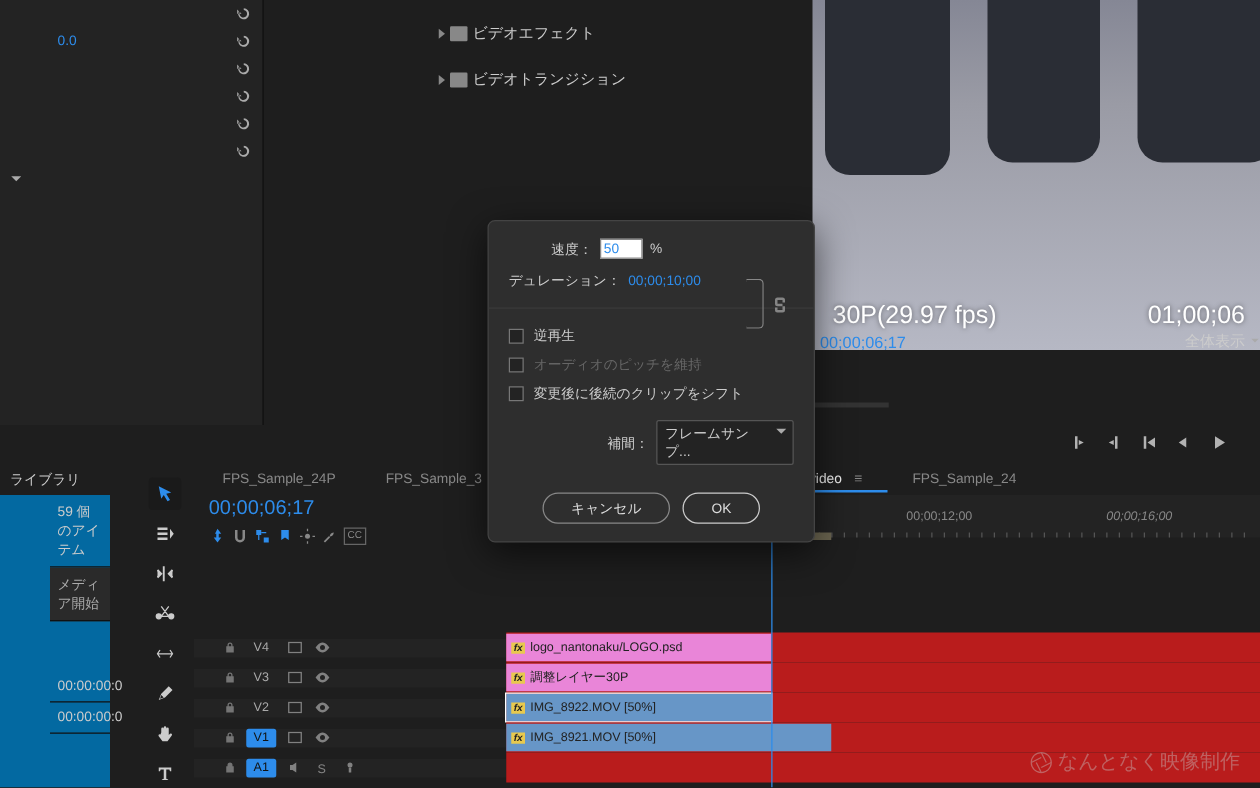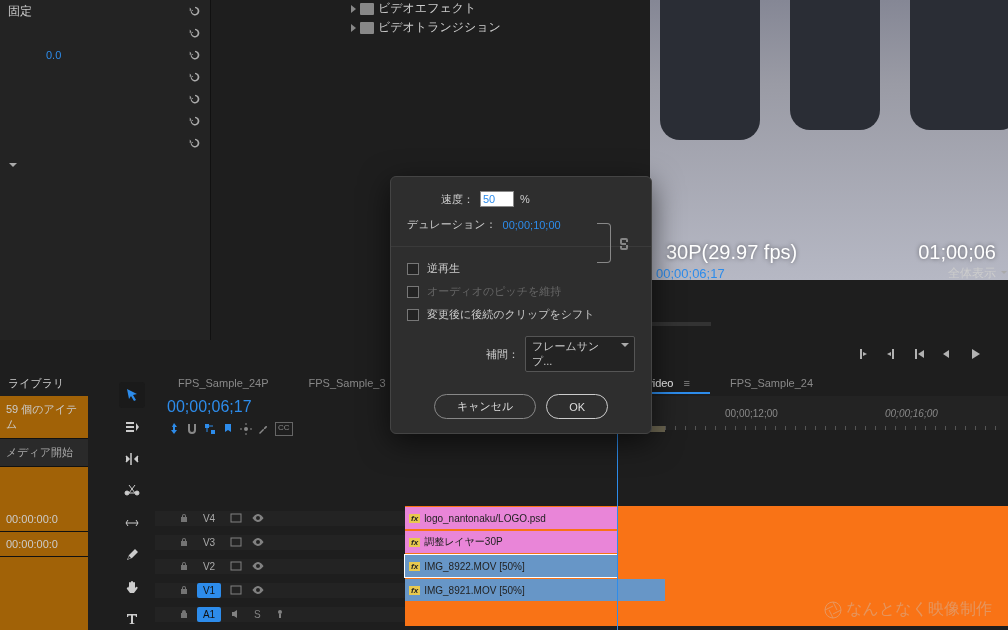--- a/index.html
+++ b/index.html
@@ -6,21 +6,21 @@
   body { background: #1e1e1e; color: #ccc; width: 1008px; height: 630px; overflow: hidden; position: relative; font-size: 12px; }
   
   
   .left-panel { position: absolute; left: 0; top: 0; width: 210px; height: 340px; background: #232323; }
   .left-panel .row { display: flex; align-items: center; height: 22px; padding: 0 8px; justify-content: space-between; }
   .left-panel .val { color: #2d8ceb; font-size: 11px; padding-left: 38px; }
   .undo { width: 14px; height: 14px; }
   .dropdown-chev { width: 10px; height: 10px; }
   
   .mid-panel { position: absolute; left: 210px; top: 0; width: 440px; height: 340px; background: #1e1e1e; border-left: 1px solid #111; }
-  .folder-row { display: flex; align-items: center; gap: 4px; padding: 0 0 2px 140px; color: #ccc; font-size: 12px; }
+  .folder-row { display: flex; align-items: center; gap: 4px; padding: 18px 0 2px 140px; color: #ccc; font-size: 12px; }
   .folder-icon { width: 14px; height: 12px; background: #888; border-radius: 1px; }
   .triangle { width: 0; height: 0; border-top: 4px solid transparent; border-bottom: 4px solid transparent; border-left: 5px solid #888; }
   
   .preview-panel { position: absolute; left: 650px; top: 0; width: 358px; height: 280px; background: linear-gradient(180deg, #858795 0%, #9a9ba5 30%, #b6b8c4 100%); overflow: hidden; }
   .preview-overlay { position: absolute; bottom: 16px; left: 16px; color: #fff; font-size: 20px; font-weight: 500; text-shadow: 0 0 4px rgba(0,0,0,0.5); }
   .preview-timecode { position: absolute; bottom: 16px; right: 12px; color: #fff; font-size: 20px; font-weight: 500; text-shadow: 0 0 4px rgba(0,0,0,0.5); }
   .silhouette { position: absolute; background: #2a2d35; }
   
   .playback-bar { position: absolute; left: 650px; top: 258px; width: 358px; height: 30px; display: flex; align-items: center; gap: 18px; padding-left: 6px; }
   .playback-tc { color: #2d8ceb; font-size: 13px; }
@@ -39,21 +39,21 @@
   
   
   .tabs-row { position: absolute; left: 0; top: 370px; width: 1008px; height: 26px; display: flex; align-items: center; background: #1e1e1e; }
   .project-label { width: 88px; padding-left: 8px; font-size: 11px; color: #ccc; }
   .tabs-group { display: flex; flex: 1; font-size: 11px; }
   .tab { padding: 5px 20px; color: #888; border-bottom: 1px solid transparent; position: relative; }
   .tab.active { color: #eee; }
   .tab-close { margin-left: 10px; color: #888; }
   .tab-underline { position: absolute; left: 0; right: 0; bottom: 0; height: 2px; background: #2d8ceb; }
   
-  .lower-left { position: absolute; left: 0; top: 396px; width: 88px; height: 234px; background: #a16207; font-size: 11px; }
+  .lower-left { position: absolute; left: 0; top: 396px; width: 88px; height: 234px; background: #0369a1; font-size: 11px; padding-left: 40px; }
   .lower-left .cell { padding: 6px 6px; border-bottom: 1px solid #111; }
   .lower-left .hdr { background: #2a2a2a; color: #aaa; }
   
   .tool-col { position: absolute; left: 115px; top: 382px; width: 34px; display: flex; flex-direction: column; gap: 6px; align-items: center; }
   .tool-btn { width: 26px; height: 26px; display: flex; align-items: center; justify-content: center; border-radius: 3px; }
   .tool-btn.active { background: #1a1a1a; }
   .tool-ico { width: 16px; height: 16px; fill: #ccc; }
   
   .timeline-header { position: absolute; left: 155px; top: 396px; width: 250px; height: 50px; }
   .timeline-header .tc { color: #2d8ceb; font-size: 16px; padding: 2px 12px; }
@@ -66,21 +66,21 @@
   .ruler-label { position: absolute; top: 12px; font-size: 10px; color: #888; }
   .ruler-tick { position: absolute; top: 30px; width: 1px; height: 4px; background: #555; }
   
   .track-area { position: absolute; left: 155px; top: 506px; width: 853px; }
   .track-row { display: flex; height: 24px; align-items: center; }
   .track-head { width: 250px; display: flex; align-items: center; gap: 8px; padding-left: 24px; background: #232323; }
   .lock-ico { width: 10px; height: 10px; opacity: 0.6; }
   .track-label { font-size: 10px; color: #aaa; width: 24px; padding: 2px 4px; border-radius: 2px; text-align: center; }
   .track-label.active { background: #2d8ceb; color: #111; }
   .track-tog { width: 14px; height: 14px; opacity: 0.7; }
-  .clip-area { flex: 1; position: relative; background: #f97316; height: 100%; }
+  .clip-area { flex: 1; position: relative; background: #b91c1c; height: 100%; }
   .clip { position: absolute; left: 0; top: 1px; bottom: 1px; display: flex; align-items: center; padding: 0 4px; font-size: 10px; gap: 4px; }
   .clip.pink { background: #e985d8; color: #222; }
   .clip.blue { background: #6796c7; color: #222; }
   .clip.blue.sel { outline: 1px solid #fff; }
   .fx-badge { background: #e8c94e; color: #222; font-size: 8px; padding: 0 2px; font-style: italic; font-weight: bold; }
   
   .playhead-line { position: absolute; left: 617px; top: 396px; width: 1px; height: 234px; background: #2d8ceb; z-index: 5; }
   .playhead-line::before { content: ''; position: absolute; top: 0; left: -6px; width: 0; height: 0; border-left: 6px solid transparent; border-right: 6px solid transparent; border-top: 10px solid #2d8ceb; }
   
   .in-out-bar { position: absolute; left: 405px; top: 426px; width: 260px; height: 6px; background: #6b6550; }
@@ -109,26 +109,20 @@
   .dlg-btn { padding: 4px 22px; border: 1px solid #888; border-radius: 14px; background: transparent; color: #ddd; font-size: 11px; cursor: pointer; }
   .dlg-btn.primary { border-color: #ccc; }
   
   .watermark { position: absolute; right: 16px; bottom: 10px; color: rgba(200,200,200,0.4); font-size: 16px; display: flex; align-items: center; gap: 4px; z-index: 30; }
   .wm-ico { width: 18px; height: 18px; opacity: 0.4; }
 </style>
 </head>
 <body>
 
 <div class="left-panel">
-  <div class="row">
-      <span>固定</span>
-    <svg class="undo" viewBox="0 0 16 16">
-        <path fill="#aaa" d="M8 3a5 5 0 1 1-4.5 2.8L2 4v4h4L4.4 6.4A3.5 3.5 0 1 0 8 4.5V3z"></path>
-      </svg>
-  </div>
   <div class="row">
       <span></span>
       <svg class="undo" viewBox="0 0 16 16">
         <path fill="#aaa" d="M8 3a5 5 0 1 1-4.5 2.8L2 4v4h4L4.4 6.4A3.5 3.5 0 1 0 8 4.5V3z"></path>
       </svg>
     </div>
   <div class="row">
       <span class="val">0.0</span>
       <svg class="undo" viewBox="0 0 16 16">
         <path fill="#aaa" d="M8 3a5 5 0 1 1-4.5 2.8L2 4v4h4L4.4 6.4A3.5 3.5 0 1 0 8 4.5V3z"></path>

